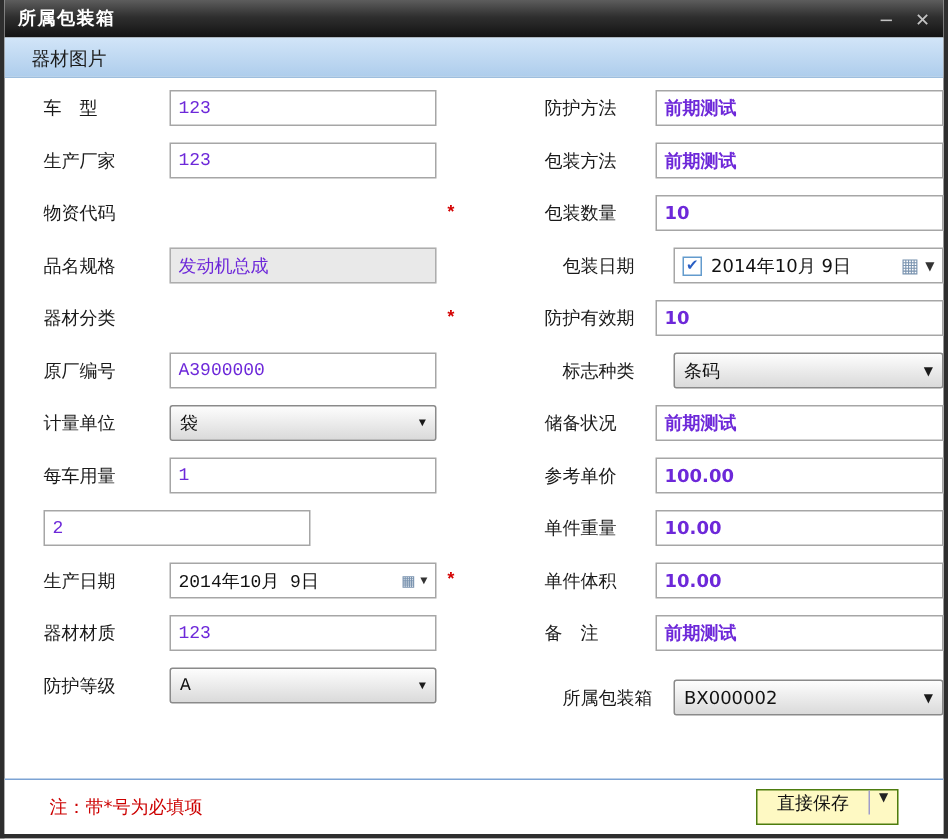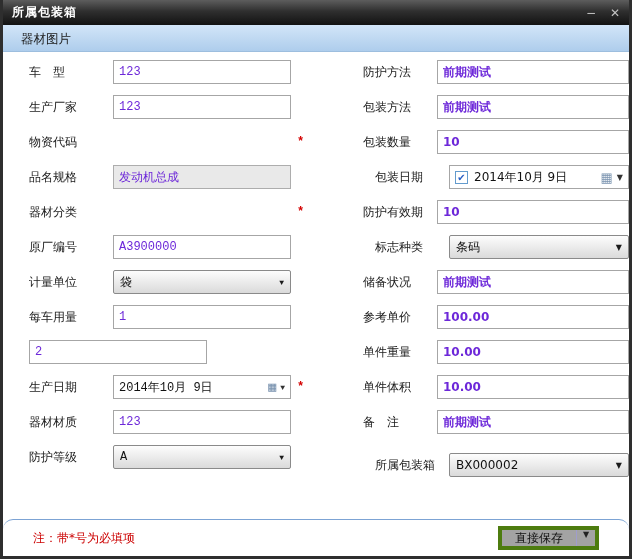--- a/index.html
+++ b/index.html
@@ -39,24 +39,24 @@
   .col-right .datefield { width:180px; }
   .datefield .cal { margin-left:auto; color:#7b94b0; font-size:13px; line-height:13px; }
   .datefield .darrow { font-size:8px; color:#333; margin-left:4px; }
   .checkbox { width:13px; height:13px; border:1px solid #639bcd; background:#fff; color:#2a5fc4;
               font-size:10px; line-height:11px; text-align:center; margin-right:6px; flex-shrink:0; }
   .req { color:#d40000; font-weight:bold; font-size:12px; }
   .req-side { position:absolute; left:268px; top:5px; }
   .col-right .req-above { position:absolute; left:258px; top:-14px; }
   .row.last-right { margin-top:8px; }
   .footer { position:absolute; left:0; right:0; bottom:0; height:37px; border-top:1px solid #7ca3d4;
-            display:flex; align-items:center; padding:0 30px; background:#fff;border-radius:10px; }
+            display:flex; align-items:center; padding:0 30px; background:#fff; }
   .note { color:#cc0000; font-size:12px; }
   .savebtn { margin-left:auto; display:flex; height:24px;
-             background:#a3a3a3; border:4px solid #4d7c0f; cursor:default; }
+             background:#fef9c3; border:1px solid #4d7c0f; cursor:default; }
   .savebtn .main { padding:0 13px; font-size:12px; color:#111; }
   .savebtn .vsep { width:1px; height:16px; background:#9f9dcc; }
   .savebtn .arr { width:18px; text-align:center; font-size:8px; color:#222; }
 </style>
 </head>
 <body>
 
 <div class="window">
 
   <div class="titlebar">

